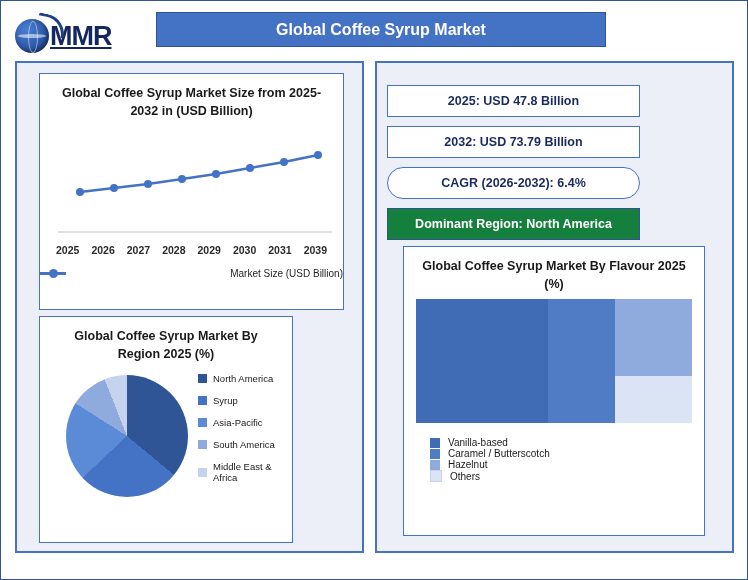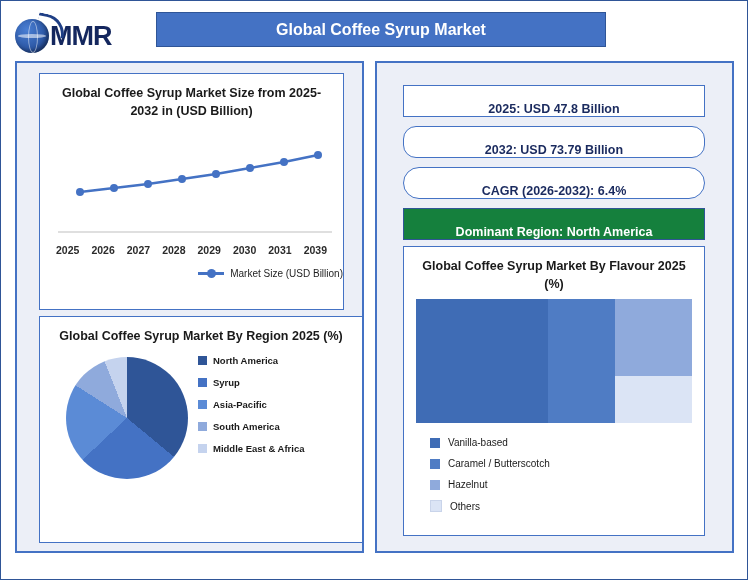--- a/index.html
+++ b/index.html
@@ -66,20 +66,21 @@
     border-radius: 0 40px 0 0;
     transform: rotate(12deg);
   }
   .logo-text {
     font-family: "Liberation Sans", sans-serif;
     font-weight: bold;
     font-size: 27px;
     color: #14275e;
     letter-spacing: -1px;
     margin-left: 1px;
+    text-decoration: underline;
   }
 
   .title-bar {
     position: absolute;
     left: 155px;
     top: 11px;
     width: 448px;
     height: 33px;
     background: #4472c4;
     border: 1px solid #2f5597;
@@ -125,21 +126,21 @@
     display: flex;
     justify-content: space-between;
     padding: 0 16px;
     font-size: 10.5px;
     color: #2b2b2b;
     font-weight: bold;
   }
   .legend-line {
     display: flex;
     align-items: center;
-    justify-content: flex-end;
+    justify-content: space-between;
     gap: 6px;
     margin-top: 12px;
     font-size: 10px;
     color: #1f1f1f;
   }
   .legend-line .swatch {
     width: 26px;
     height: 3px;
     background: #4472c4;
     position: relative;
@@ -147,21 +148,21 @@
   .legend-line .swatch:after {
     content: "";
     position: absolute;
     left: 9px; top: -3px;
     width: 9px; height: 9px;
     background: #4472c4;
     border-radius: 50%;
   }
 
   
-  #pie-card { left: 22px; top: 253px; width: 324px; height: 227px; }
+  #pie-card { left: 22px; top: 253px; width: 254px; height: 227px; }
   .pie-wrap {
     position: relative;
     margin-top: 6px;
     height: 150px;
   }
   .pie {
     position: absolute;
     left: 26px;
     top: 6px;
     width: 122px;
@@ -170,35 +171,34 @@
   }
   .pie-legend {
     position: absolute;
     left: 158px;
     top: 4px;
     display: flex;
     flex-direction: column;
     gap: 11px;
     font-size: 9.5px;
     color: #1a1a1a;
-    font-weight: bold;
   }
   .pie-legend .row { display: flex; align-items: center; gap: 6px; }
   .pie-legend .sw { width: 9px; height: 9px; flex: 0 0 auto; }
 
   
   .stat {
     position: absolute;
-    left: 26px;
-    width: 302px;
+    left: 10px;
+    width: 253px;
     height: 32px;
     border: 1px solid #4472c4;
     background: #ffffff;
     display: flex;
-    align-items: flex-end;
+    align-items: center;
     justify-content: center;
     box-sizing: border-box;
   }
   .stat span {
     font-size: 12.5px;
     font-weight: bold;
     color: #1a2a5e;
   }
   .stat.filled { background: #15803d; border-color: #2f5597; }
   .stat.filled span { color: #ffffff; }
@@ -210,21 +210,21 @@
     margin: 6px 12px 0 12px;
     height: 124px;
     display: flex;
   }
   .tree-col { display: flex; flex-direction: column; }
   .tile { box-sizing: border-box; }
   .flav-legend {
     margin: 14px 0 0 26px;
     display: flex;
     flex-direction: column;
-    gap: 10px;
+    gap: 0;
     font-size: 10px;
     color: #1a1a1a;
   }
   .flav-legend .row { display: flex; align-items: center; gap: 8px; }
   .flav-legend .sw { width: 10px; height: 10px; flex: 0 0 auto; }
 </style>
 </head>
 <body>
 
 <div id="page">
@@ -311,21 +311,21 @@
         </div>
       </div>
     </div>
   </div>
 
   <div class="panel" id="right-panel">
 
     <div class="stat" style="top:22px;">
       <span>2025: USD 47.8 Billion</span>
     </div>
-    <div class="stat" style="top:63px;border-radius:13px;">
+    <div class="stat" style="top:63px;">
       <span>2032: USD 73.79 Billion</span>
     </div>
     <div class="stat" style="top:104px;border-radius:16px;">
       <span>CAGR (2026-2032): 6.4%</span>
     </div>
     <div class="stat filled" style="top:145px;">
       <span>Dominant Region: North America</span>
     </div>
 
     <div class="card" id="flavour-card">

